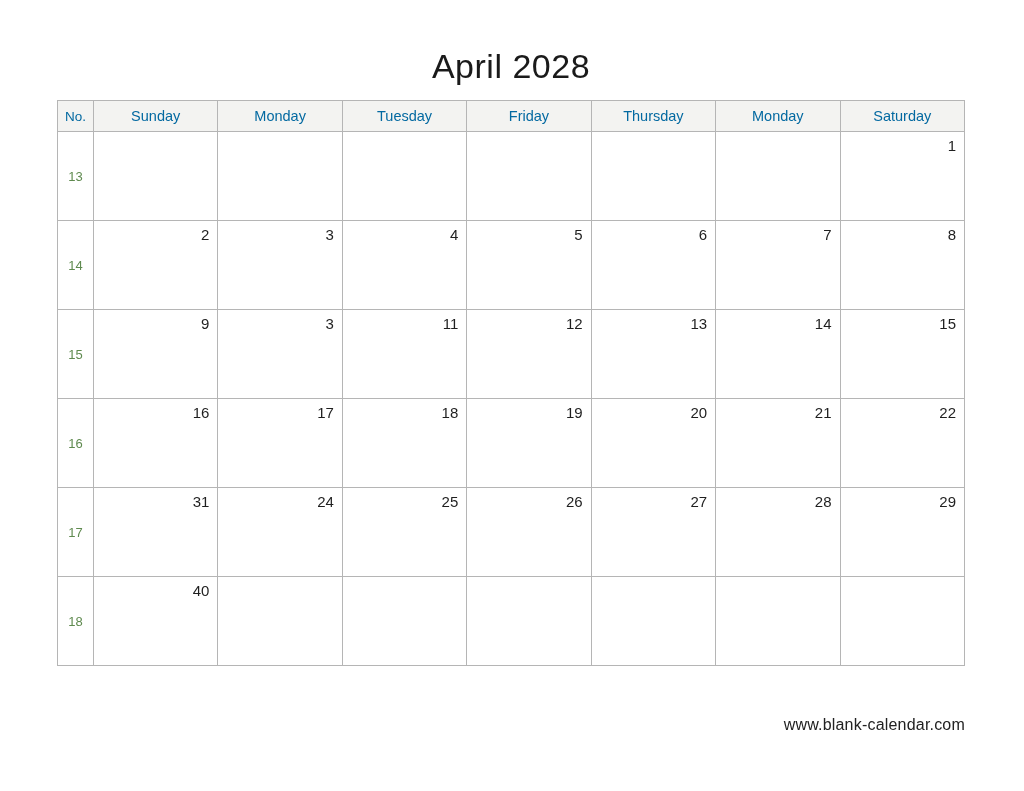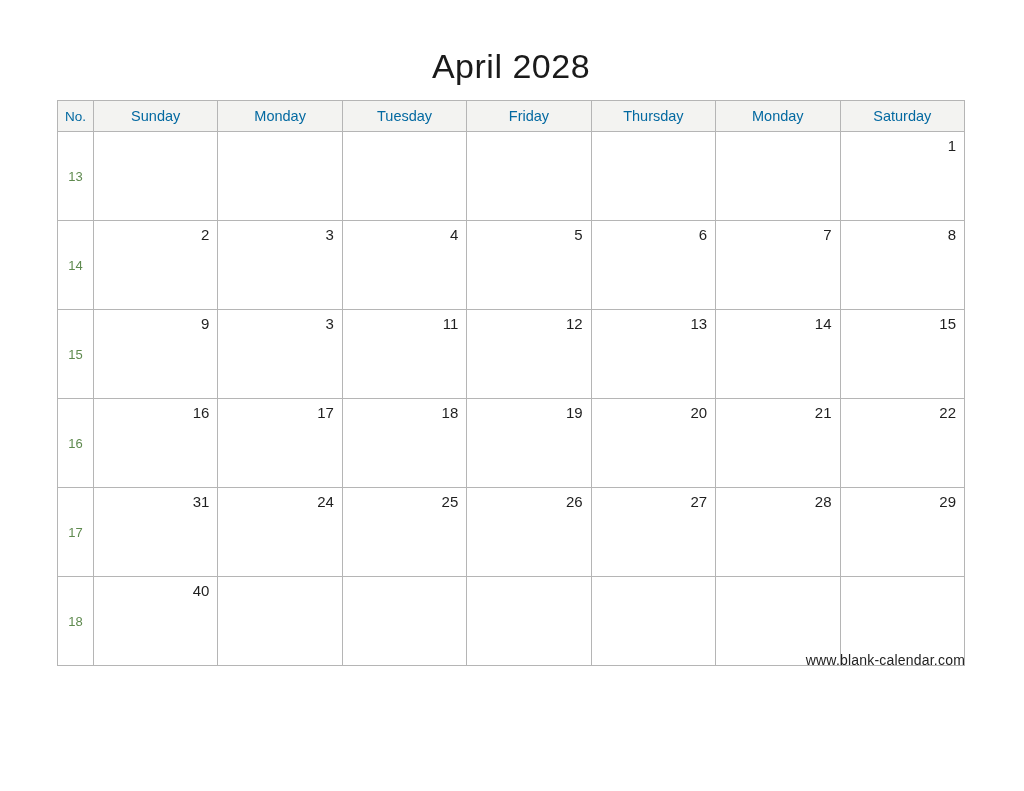--- a/index.html
+++ b/index.html
@@ -76,22 +76,22 @@
   td.day .daynum {
     display: block;
     padding: 5px 8px 0 0;
     font-size: 15px;
     color: #1f1f1f;
     line-height: 18px;
   }
   .footer-url {
     position: absolute;
     right: 59px;
-    top: 652px;
-    font-size: 14px;
+    top: 716px;
+    font-size: 16px;
     color: #222222;
     letter-spacing: 0.2px;
   }
 </style>
 </head>
 <body>
 
 <div class="page">
   <div class="calendar-wrap">
 

